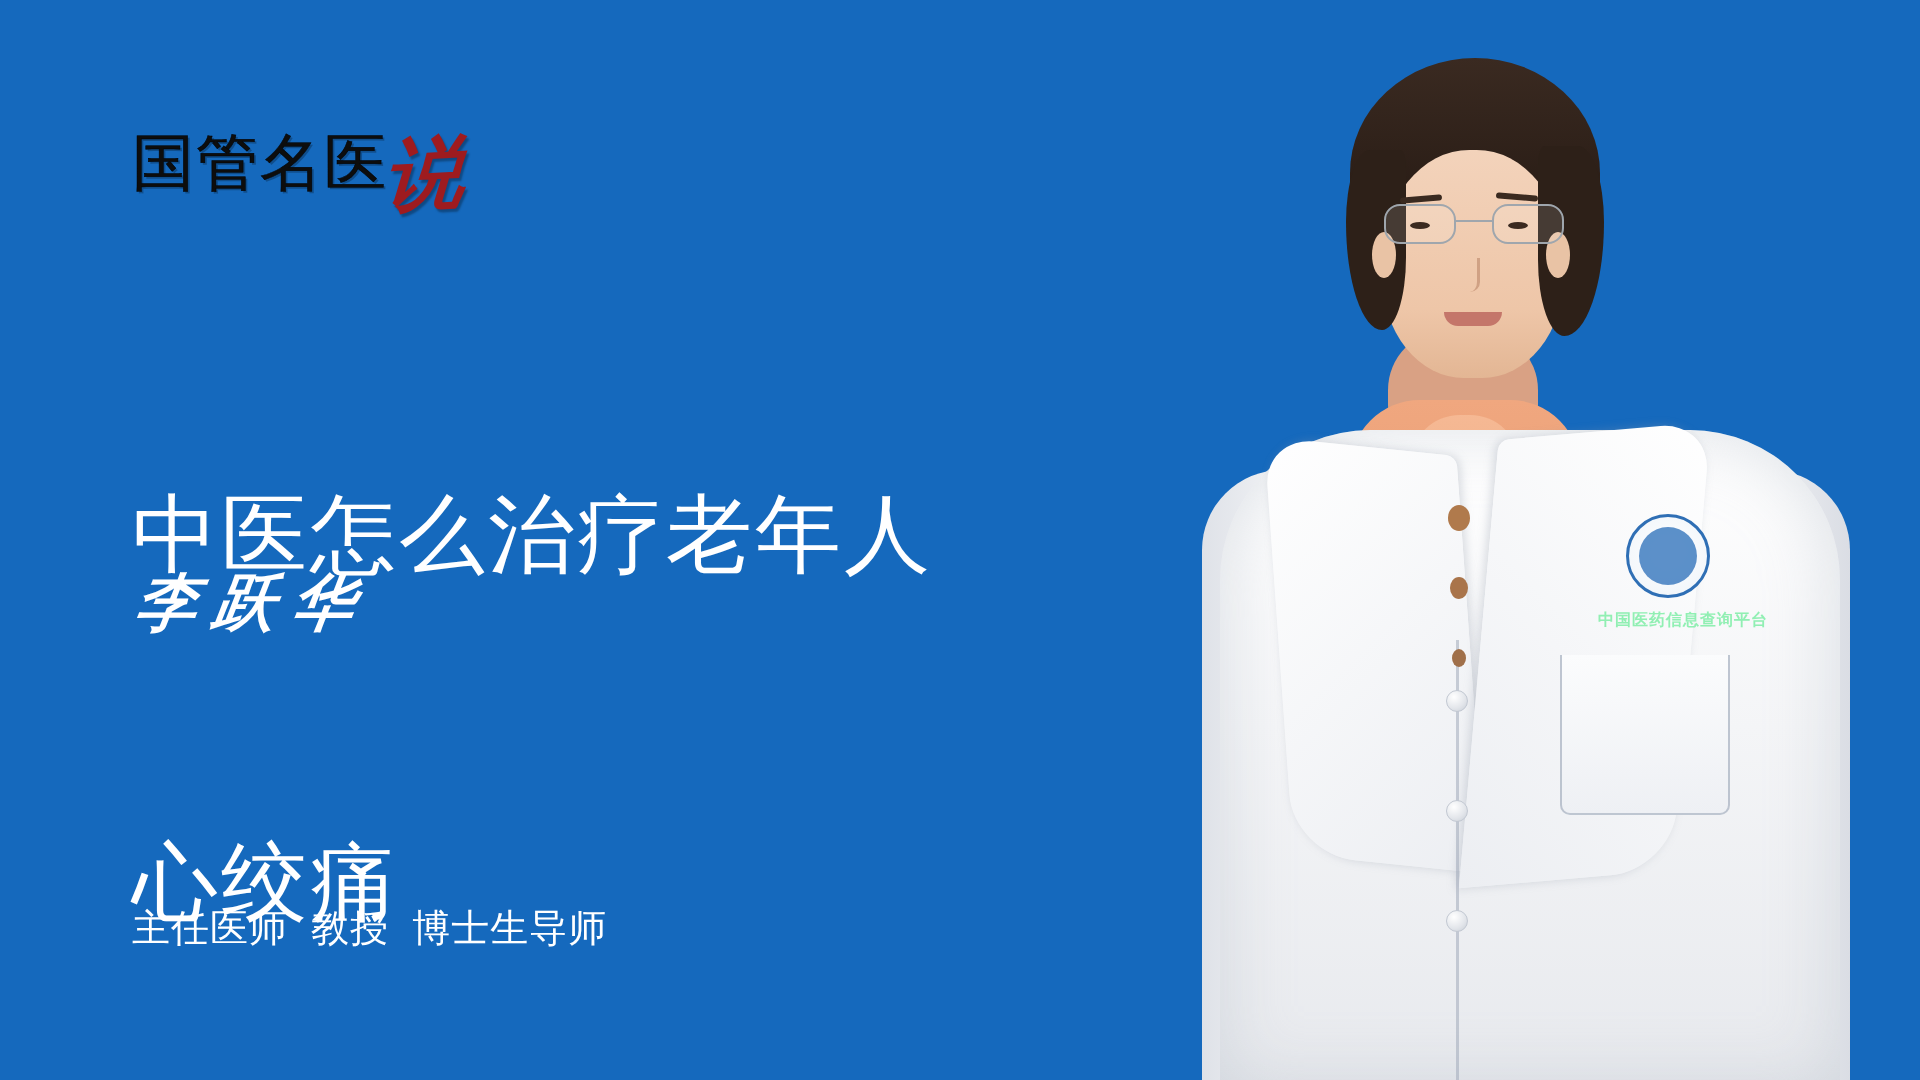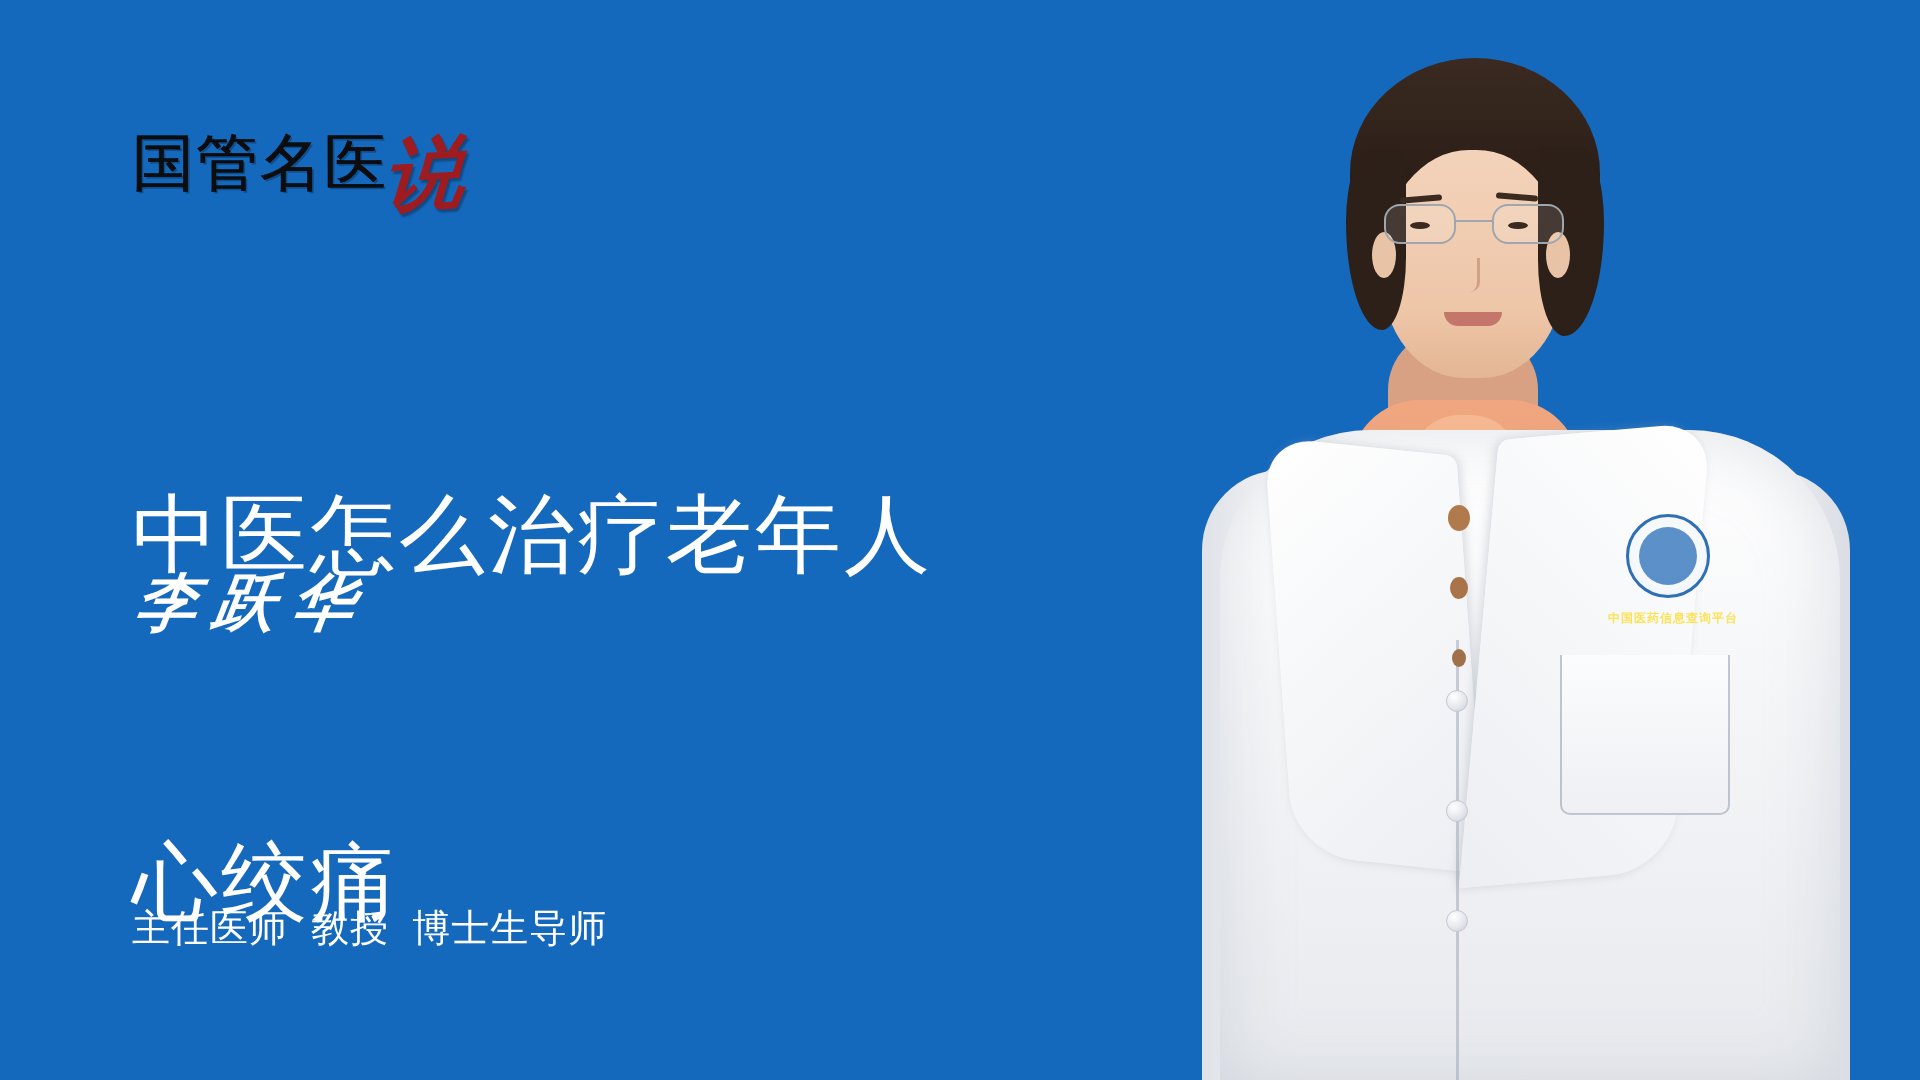--- a/index.html
+++ b/index.html
@@ -194,24 +194,24 @@
   }
   .ph-badge-inner {
     width:58px; height:58px;
     border-radius:50%;
     background:#3f7cc0;
     opacity:.85;
   }
   .ph-badge-text {
     left:418px; top:610px;
     width:190px;
-    color:#fde047;
-    font-size:12px;
+    color:#86efac;
+    font-size:16px;
     letter-spacing:1px;
-    text-align:center;
+    text-align:right;
     font-weight:700;
     opacity:.9;
   }
   
   .ph-shoulder-l {
     left:42px; top:470px;
     width:150px; height:620px;
     background:linear-gradient(90deg,#dfe2e8 0%,#f6f7f9 70%);
     border-radius:80px 0 0 0;
   }

